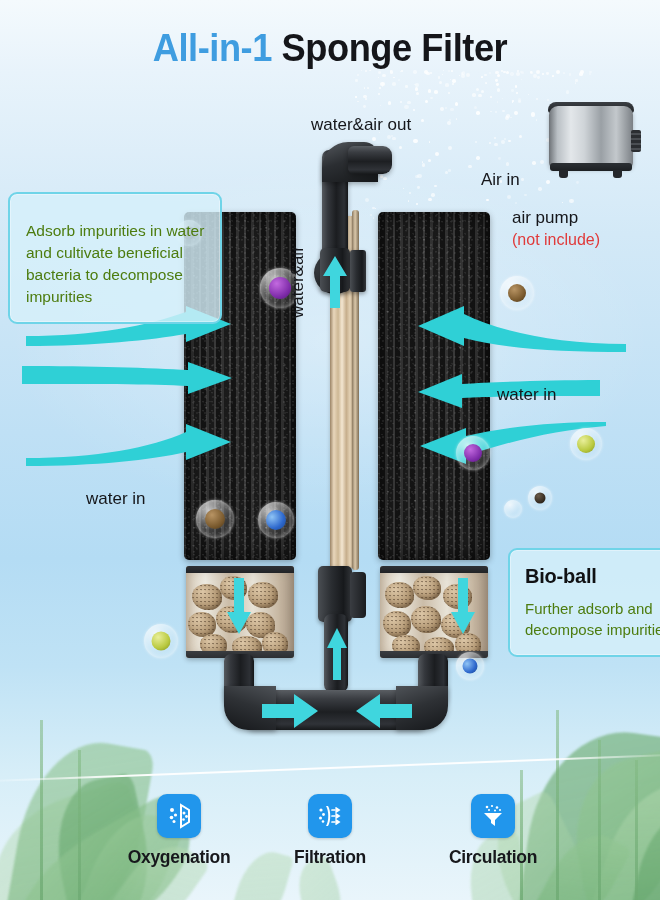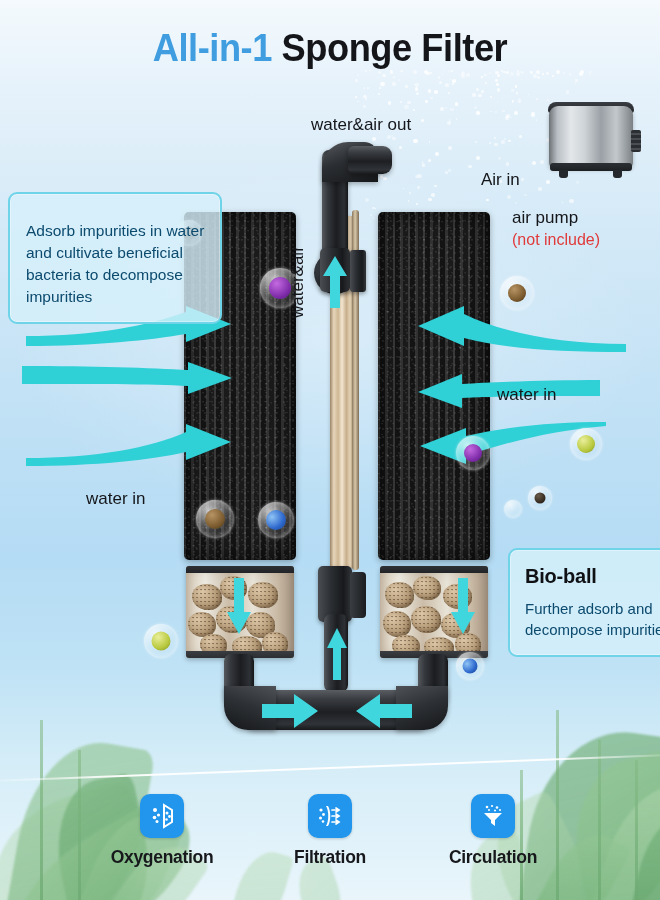--- a/index.html
+++ b/index.html
@@ -77,21 +77,21 @@
     position:absolute;
     background:rgba(214,240,250,.80);
     border:2px solid #6fd4e8;
     border-radius:9px;
     box-shadow:0 0 0 1px rgba(255,255,255,.35) inset;
   }
   .callout h3{
     margin:0;font-size:21px;font-weight:bold;color:#101114;letter-spacing:-.2px;
   }
   .callout p{
-    margin:10px 0 0 0;font-size:15.5px;line-height:1.42;color:#0c4a6e;
+    margin:10px 0 0 0;font-size:15.5px;line-height:1.42;color:#4d7c0f;
   }
   #callout-sponge{left:8px;top:192px;width:180px;padding:16px 14px 14px 16px;}
   #callout-ball{left:508px;top:548px;width:150px;padding:15px 12px 14px 15px;}
   #callout-ball h3{font-size:20px;}
   #callout-ball p{font-size:15px;}
 
   
   .pump{position:absolute;left:545px;top:100px;width:92px;height:78px;}
   .pump .body{
     position:absolute;left:4px;top:6px;width:84px;height:62px;border-radius:9px 9px 5px 5px;
@@ -683,21 +683,21 @@
     <p>Adsorb impurities in water and cultivate beneficial bacteria to decompose impurities</p>
   </div>
 
   <div class="callout" id="callout-ball">
     <h3>Bio-ball</h3>
     <p>Further adsorb and decompose impurities</p>
   </div>
 
   <div class="features">
 
-    <div class="feat" style="left:87px;top:0;text-align:center;">
+    <div class="feat" style="left:104px;top:0;text-align:center;">
       <div class="chip">
         <svg width="28" height="28" viewBox="0 0 28 28">
           <path d="M16 3 L24 8 L24 20 L16 25 Z" fill="none" stroke="#fff" stroke-width="2"></path>
           <circle cx="7" cy="8" r="2" fill="#fff"></circle>
             <circle cx="10.5" cy="13" r="1.6" fill="#fff"></circle>
           <circle cx="6.5" cy="15.5" r="1.8" fill="#fff"></circle>
             <circle cx="9" cy="19.5" r="1.5" fill="#fff"></circle>
           <circle cx="19" cy="11" r="1.5" fill="#fff"></circle>
             <circle cx="21.5" cy="14.5" r="1.4" fill="#fff"></circle>
           <circle cx="18.5" cy="17.5" r="1.3" fill="#fff"></circle>

